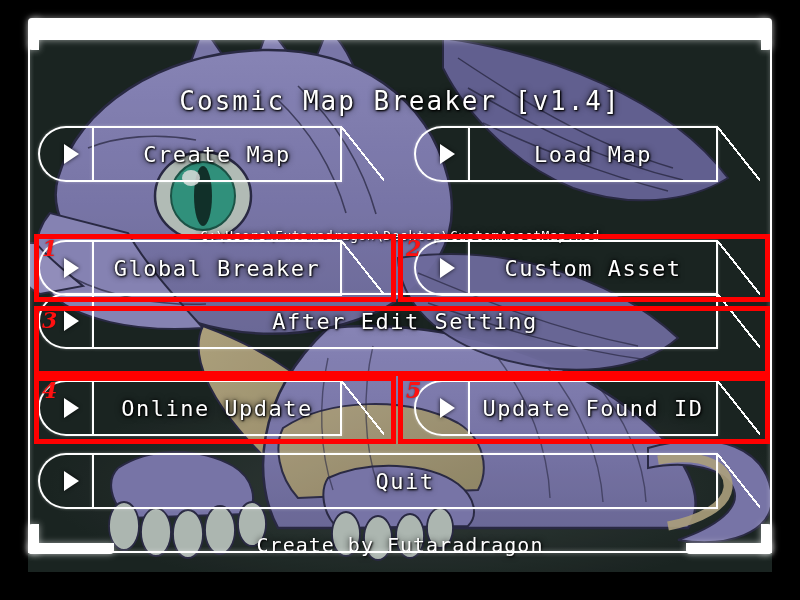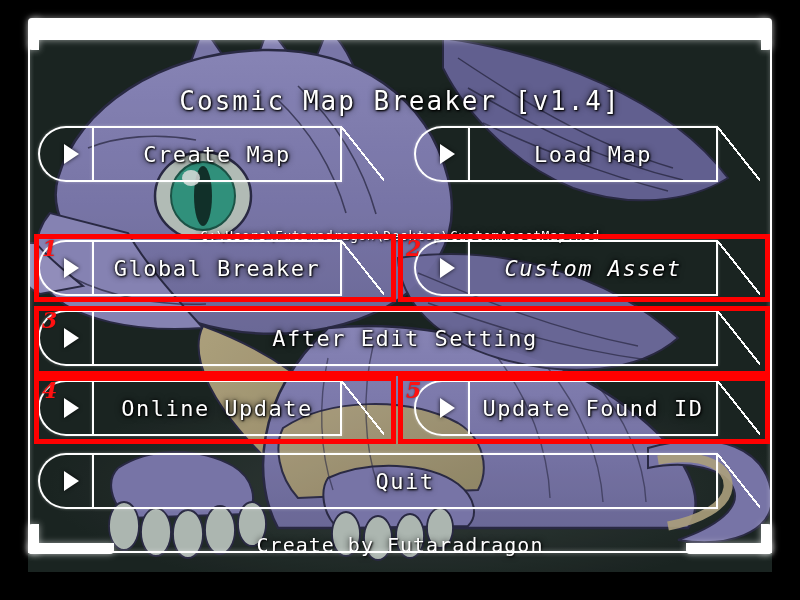--- a/index.html
+++ b/index.html
@@ -165,22 +165,22 @@
     letter-spacing: 1.5px;
     text-shadow: 0 0 7px rgba(0,0,0,0.95), 0 0 3px rgba(0,0,0,0.9), 1px 1px 2px #000;
     white-space: nowrap;
     pointer-events: none;
   }
 
   
   .btn.r1c1 { left: 10px;  top: 98px;  width: 346px; }
   .btn.r1c2 { left: 386px; top: 98px;  width: 346px; }
   .btn.r2c1 { left: 10px;  top: 212px; width: 346px; }
-  .btn.r2c2 { left: 386px; top: 212px; width: 346px; font-style: italic; }
-  .btn.r3   { left: 10px;  top: 282px; width: 722px; text-decoration: underline; }
+  .btn.r2c2 { left: 386px; top: 212px; width: 346px; }
+  .btn.r3   { left: 10px;  top: 265px; width: 722px; text-decoration: underline; }
   .btn.r4c1 { left: 10px;  top: 352px; width: 346px; }
   .btn.r4c2 { left: 386px; top: 352px; width: 346px; }
   .btn.r5   { left: 10px;  top: 425px; width: 722px; }
 
   
   .annot {
     position: absolute;
     border: 5px solid #ff0000;
     pointer-events: none;
     z-index: 40;

